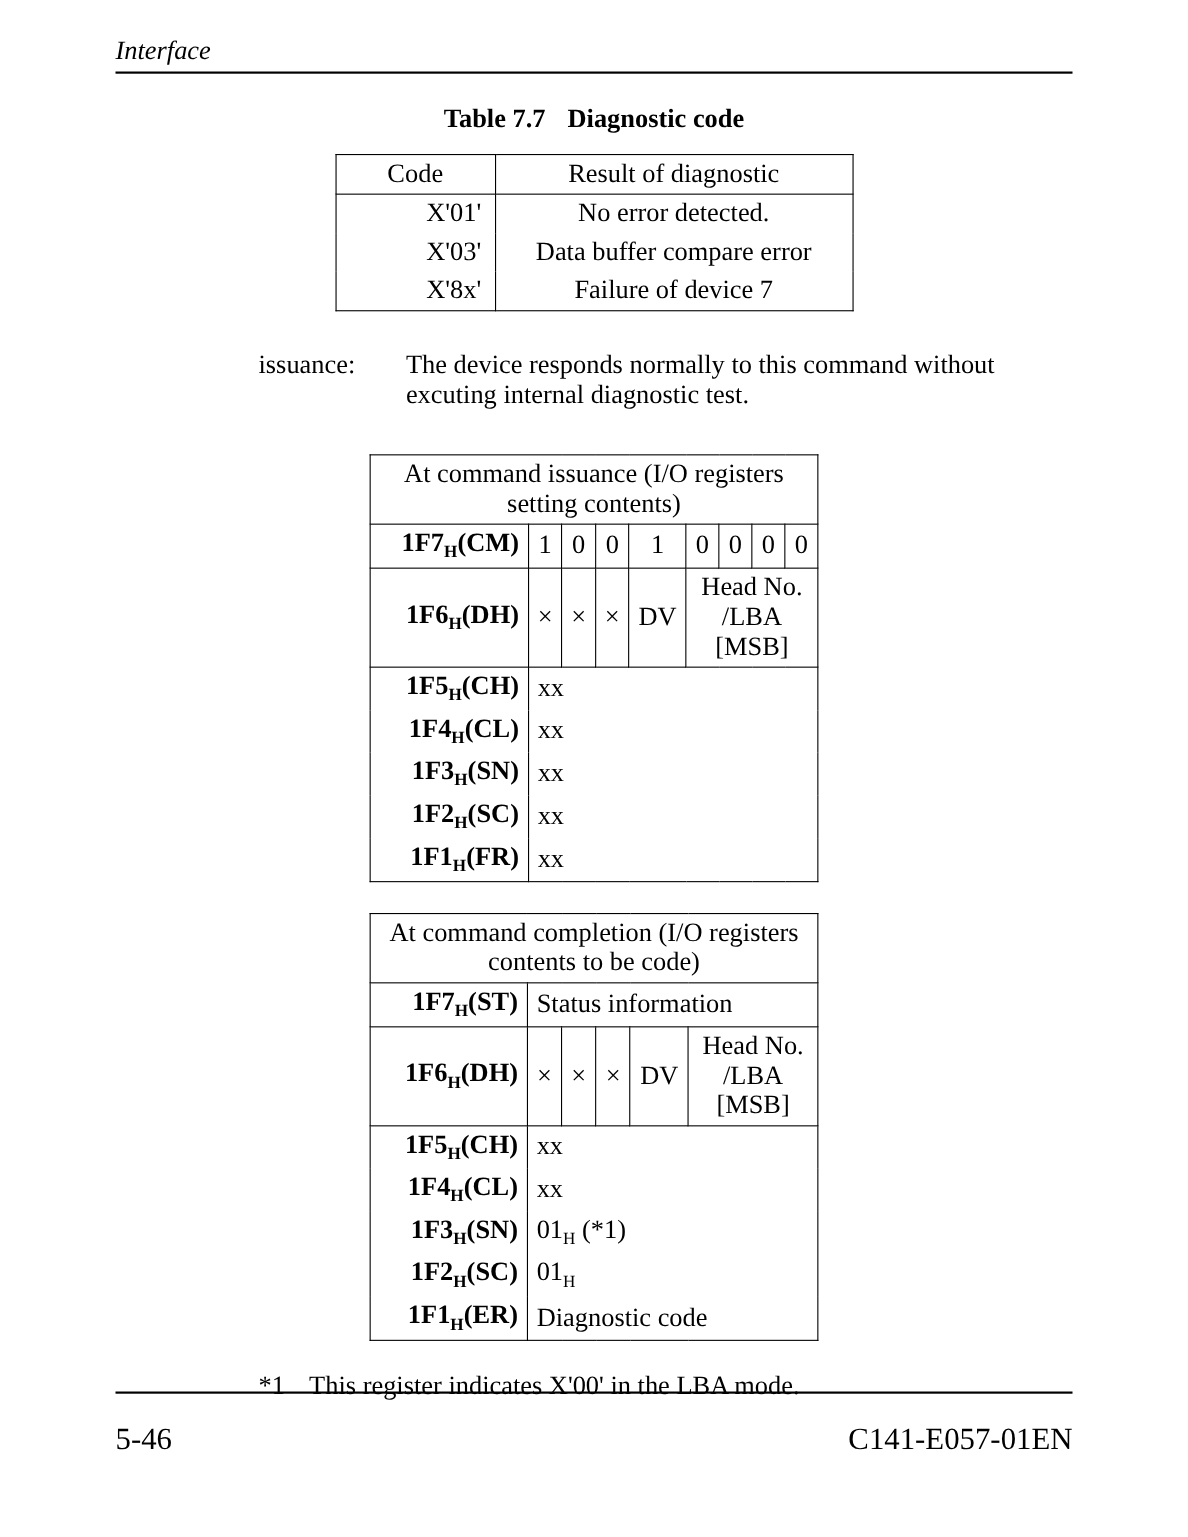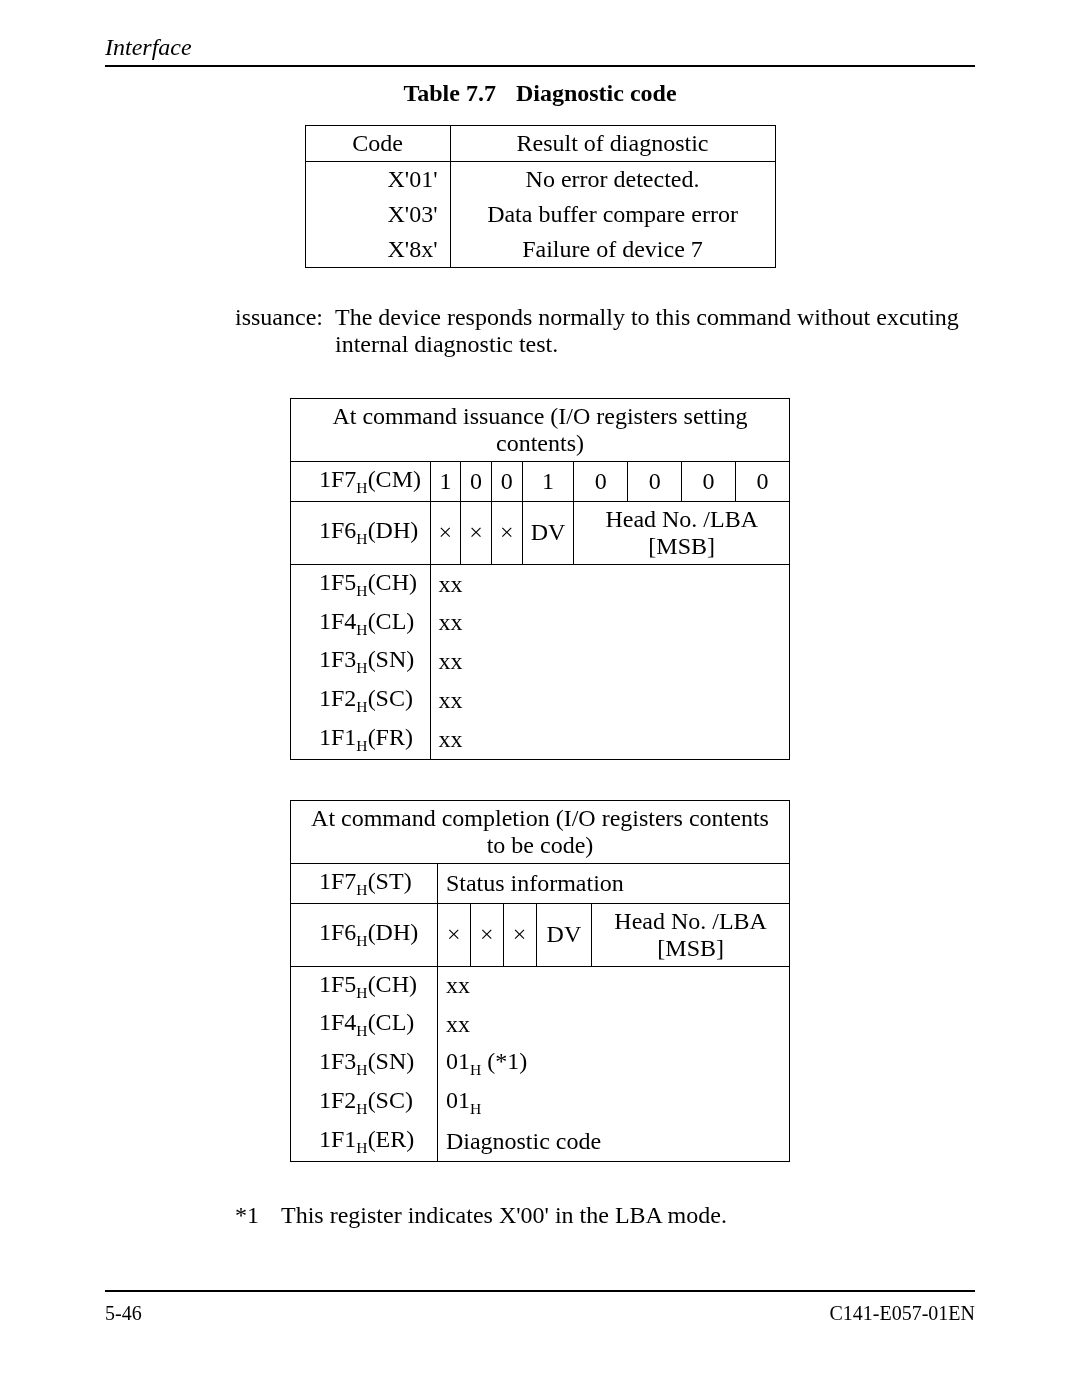--- a/index.html
+++ b/index.html
@@ -18,21 +18,21 @@
     left: 105px;
     right: 105px;
     top: 34px;
     bottom: 60px;
   }
   .running-head {
     font-style: italic;
     font-size: 24px;
     border-bottom: 2px solid #000;
     padding-bottom: 4px;
-    margin-bottom: 13px;
+    margin-bottom: 28px;
   }
   .table-caption {
     text-align: center;
     font-weight: bold;
     margin-bottom: 18px;
   }
   .table-caption .num { margin-right: 14px; }
 
   
   .tbl56 {
@@ -52,58 +52,58 @@
   
   .tbl56 tbody tr td { border-top: none; border-bottom: none; }
   .tbl56 tbody tr:first-child td { border-top: 1.5px solid #000; }
   .tbl56 tbody tr:last-child td  { border-bottom: 1.5px solid #000; }
 
   .attention {
     margin: 0 0 40px 130px;
     display: flex;
   }
   .attention .label { width: 100px; flex: 0 0 100px; }
-  .attention .text  { flex: 1; }
+  .attention .text  { flex: 1; margin-left: 34px; }
 
   
   .regtbl {
     border-collapse: collapse;
-    margin: 0 auto 40px auto;
-    width: 500px;
+    margin: 0 auto 28px auto;
+    width: 408px;
   }
   .regtbl th, .regtbl td {
     border: 1.5px solid #000;
     padding: 4px 8px;
     font-weight: normal;
     text-align: center;
   }
   .regtbl th { text-align: center; }
-  .regtbl td.reg { text-align: left; padding-left: 28px;}
+  .regtbl td.reg { text-align: right; padding-left: 28px; font-weight: bold;}
   .regtbl td.val-left { text-align: left; padding-left: 8px;}
   
   .regtbl .xxrow td { border-top: none; border-bottom: none; }
   .regtbl .xxrow:first-of-type td { border-top: 1.5px solid #000; }
   .regtbl .xxrow.last td { border-bottom: 1.5px solid #000; }
 
   .footnote {
     margin-left: 130px;
     display: flex;
   }
   .footnote .fn-label { width: 46px; flex: 0 0 46px; }
 
   .footer {
     position: absolute;
     left: 105px;
     right: 105px;
     bottom: 72px;
     border-top: 2px solid #000;
-    padding-top: 10px;
+    padding-top: 26px;
     display: flex;
     justify-content: space-between;
-    font-size: 20px;
+    font-size: 28px;
   }
 
   sub { font-size: 0.65em; vertical-align: sub; }
 </style>
 </head>
 <body>
 
 <div class="page">
   <div class="running-head">Interface</div>
 

